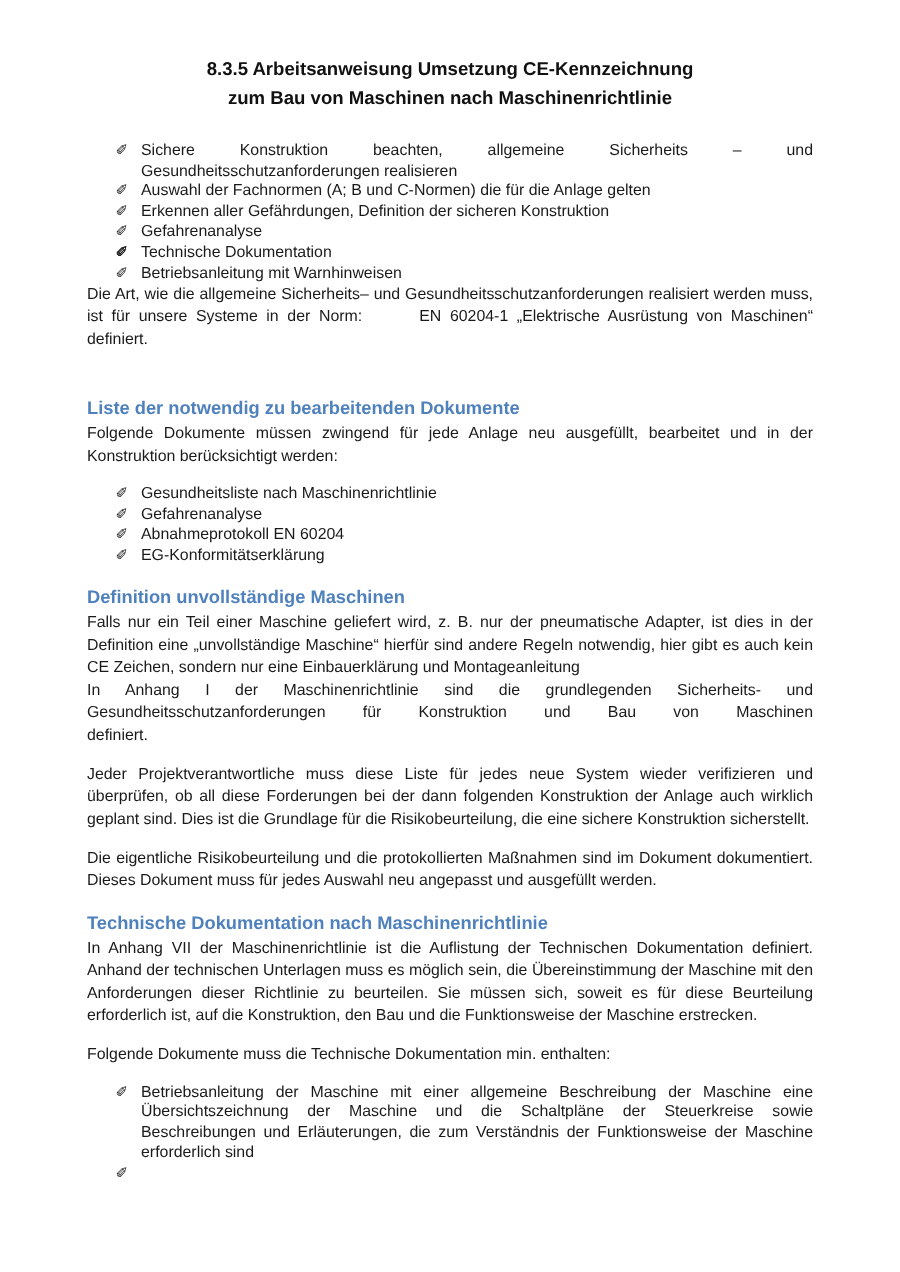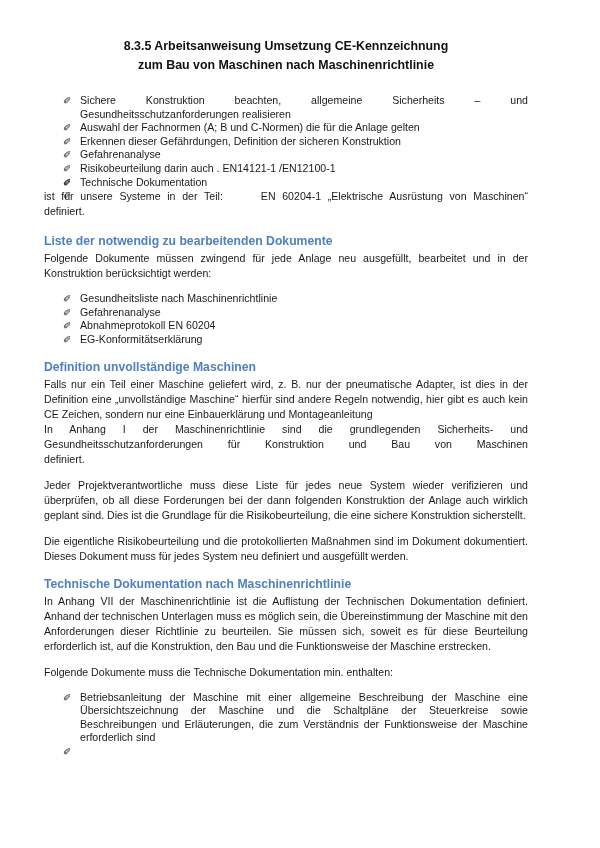--- a/index.html
+++ b/index.html
@@ -10,21 +10,21 @@
     body {
       width: 600px;
       height: 848px;
       position: relative;
       overflow: hidden;
       font-family: "Liberation Sans", sans-serif;
       color: #1a1a1a;
     }
     .page {
       position: absolute;
-      left: 44px;
+      left: 58px;
       top: 37px;
       width: 484px;
     }
     .doc-title {
       text-align: center;
       font-weight: bold;
       font-size: 12.4px;
       line-height: 19px;
       margin: 0 0 19px 0;
       color: #111;
@@ -84,48 +84,49 @@
 <div class="page">
 
   <div class="doc-title">
     <div>8.3.5 Arbeitsanweisung Umsetzung CE-Kennzeichnung</div>
     <div>zum Bau von Maschinen nach Maschinenrichtlinie</div>
   </div>
 
   <ul class="bullets">
     <li><span class="bullet-icon">✐</span><span>Sichere Konstruktion beachten, allgemeine Sicherheits – und Gesundheitsschutzanforderungen realisieren</span></li>
     <li><span class="bullet-icon">✐</span><span>Auswahl der Fachnormen (A; B und C-Normen) die für die Anlage gelten</span></li>
-    <li><span class="bullet-icon">✐</span><span>Erkennen dieser Gefährdungen, Definition der sicheren Konstruktion</span></li>
+    <li><span class="bullet-icon">✐</span><span>Erkennen aller Gefährdungen, Definition der sicheren Konstruktion</span></li>
     <li><span class="bullet-icon">✐</span><span>Gefahrenanalyse</span></li>
-    <li><span class="bullet-icon">✐</span><span>Risikobeurteilung darin auch . EN14121-1 /EN12100-1</span></li>
+    <li><span class="bullet-icon">✐</span></li>
     <li><span class="bullet-icon">✐</span></li>
     <li><span class="bullet-icon">✐</span><span>Technische Dokumentation</span></li>
-    <li><span class="bullet-icon">✐</span></li>
+    <li><span class="bullet-icon">✐</span><span>Betriebsanleitung mit Warnhinweisen</span></li>
   </ul>
 
-  <p><span>ist für unsere Systeme in der Teil:</span><span class="norm-tab"></span><span>EN 60204-1 „Elektrische Ausrüstung von Maschinen“ definiert.</span></p>
+  <p class="after-list spread">Die Art, wie die allgemeine Sicherheits– und Gesundheitsschutzanforderungen realisiert werden muss,</p>
+  <p><span>ist für unsere Systeme in der Norm:</span><span class="norm-tab"></span><span>EN 60204-1 „Elektrische Ausrüstung von Maschinen“ definiert.</span></p>
 
-  <div class="section-heading" style="margin-top:14px;">Liste der notwendig zu bearbeitenden Dokumente</div>
+  <div class="section-heading" style="margin-top:30px;">Liste der notwendig zu bearbeitenden Dokumente</div>
   <p class="underline">Folgende Dokumente müssen zwingend für jede Anlage neu ausgefüllt, bearbeitet und in der Konstruktion berücksichtigt werden:</p>
   <div class="gap"></div>
   <ul class="bullets">
     <li><span class="bullet-icon">✐</span><span>Gesundheitsliste nach Maschinenrichtlinie</span></li>
     <li><span class="bullet-icon">✐</span><span>Gefahrenanalyse</span></li>
     <li><span class="bullet-icon">✐</span><span>Abnahmeprotokoll EN 60204</span></li>
     <li><span class="bullet-icon">✐</span><span>EG-Konformitätserklärung</span></li>
   </ul>
 
   <div class="section-heading">Definition unvollständige Maschinen</div>
   <p>Falls nur ein Teil einer Maschine geliefert wird, z. B. nur der pneumatische Adapter, ist dies in der Definition eine „unvollständige Maschine“ hierfür sind andere Regeln notwendig, hier gibt es auch kein CE Zeichen, sondern nur eine Einbauerklärung und Montageanleitung</p>
 
   <p style="word-spacing:14px;">In Anhang I der Maschinenrichtlinie sind die grundlegenden Sicherheits- und Gesundheitsschutzanforderungen für Konstruktion und Bau von Maschinen definiert.</p>
   <div class="gap"></div>
   <p>Jeder Projektverantwortliche muss diese Liste für jedes neue System wieder verifizieren und überprüfen, ob all diese Forderungen bei der dann folgenden Konstruktion der Anlage auch wirklich geplant sind. Dies ist die Grundlage für die Risikobeurteilung, die eine sichere Konstruktion sicherstellt.</p>
   <div class="gap"></div>
-  <p>Die eigentliche Risikobeurteilung und die protokollierten Maßnahmen sind im Dokument dokumentiert. Dieses Dokument muss für jedes System neu definiert und ausgefüllt werden.</p>
+  <p>Die eigentliche Risikobeurteilung und die protokollierten Maßnahmen sind im Dokument dokumentiert. Dieses Dokument muss für jedes Auswahl neu angepasst und ausgefüllt werden.</p>
 
   <div class="section-heading">Technische Dokumentation nach Maschinenrichtlinie</div>
   <p>In Anhang VII der Maschinenrichtlinie ist die Auflistung der Technischen Dokumentation definiert. Anhand der technischen Unterlagen muss es möglich sein, die Übereinstimmung der Maschine mit den Anforderungen dieser Richtlinie zu beurteilen. Sie müssen sich, soweit es für diese Beurteilung erforderlich ist, auf die Konstruktion, den Bau und die Funktionsweise der Maschine erstrecken.</p>
   <div class="gap"></div>
   <p class="underline">Folgende Dokumente muss die Technische Dokumentation min. enthalten:</p>
   <div class="gap"></div>
   <ul class="bullets">
     <li><span class="bullet-icon">✐</span><span>Betriebsanleitung der Maschine mit einer allgemeine Beschreibung der Maschine eine Übersichtszeichnung der Maschine und die Schaltpläne der Steuerkreise sowie Beschreibungen und Erläuterungen, die zum Verständnis der Funktionsweise der Maschine erforderlich sind</span></li>
     <li><span class="bullet-icon">✐</span></li>
   </ul>

